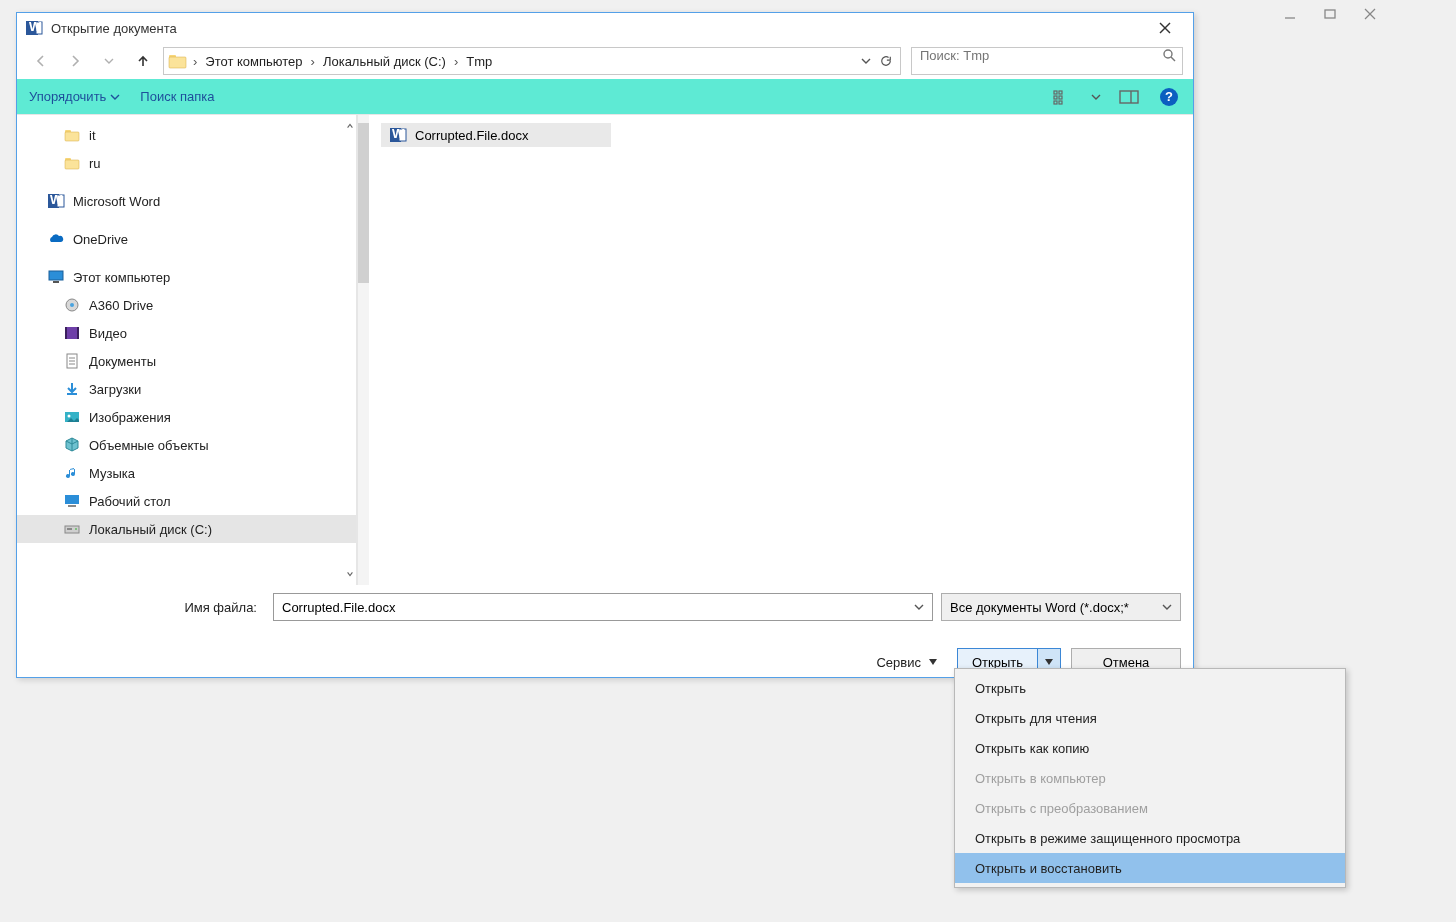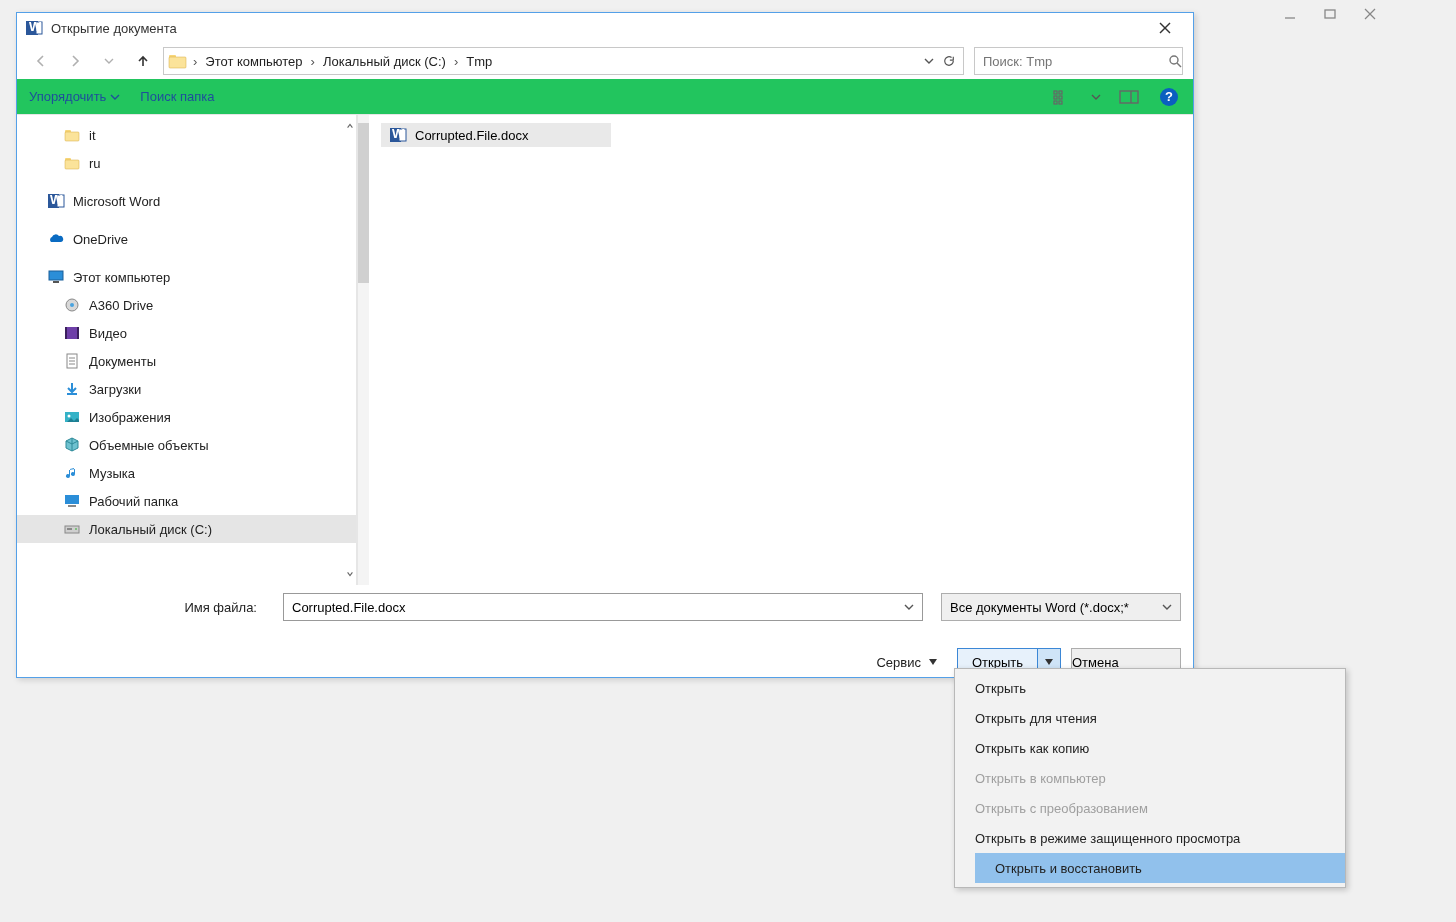--- a/index.html
+++ b/index.html
@@ -23,25 +23,25 @@
   .navrow { height: 36px; display: flex; align-items: center; padding: 0 10px; gap: 6px; }
   .nav-btn { width: 28px; height: 28px; display:flex; align-items:center; justify-content:center; color:#b0b0b0; }
   .nav-btn.enabled { color:#404040; }
   .breadcrumb-box { flex: 1; height: 28px; border: 1px solid #c8c8c8; display: flex; align-items: center; }
   .bc-folder { width: 22px; height:22px; margin:0 0 0 3px; }
   .bc-sep { padding: 0 4px; color:#555; }
   .bc-item { padding: 0 4px; color:#222; white-space: nowrap; }
   .bc-tail { margin-left: auto; display: flex; align-items: center; }
   .bc-tail svg { width:12px; height:12px; }
   .refresh { width: 28px; display:flex; align-items:center; justify-content:center; }
-  .search-box { width: 209px; height: 28px; border: 1px solid #c8c8c8; display: flex; align-items: center; margin-left: 4px; }
+  .search-box { width: 272px; height: 28px; border: 1px solid #c8c8c8; display: flex; align-items: flex-start; margin-left: 4px; }
   .search-box input { border: none; outline: none; flex: 1; padding: 0 8px; color:#777; background:transparent; }
   .search-box .mag { width: 26px; display:flex; align-items:center; justify-content:center; }
 
-  .toolbar { height: 36px; border-bottom: 1px solid #e6e6e6; display:flex; align-items:center; padding: 0 12px; gap: 20px; background:#22c55e; }
+  .toolbar { height: 36px; border-bottom: 1px solid #e6e6e6; display:flex; align-items:center; padding: 0 12px; gap: 20px; background:#5eead4; }
   .toolbar .menu-btn { color:#1e4f9b; cursor:pointer; display:flex; align-items:center; gap:4px; }
   .toolbar .right { margin-left:auto; display:flex; align-items:center; gap:16px; }
   .toolbar .right .iconbtn { width:24px; height:24px; display:flex; align-items:center; justify-content:center; }
   .help-circle { width:18px; height:18px; border-radius:50%; background:#0b5fc0; color:#fff; display:flex; align-items:center; justify-content:center; font-weight:bold; }
 
   .body { flex:1; display:flex; overflow:hidden; }
   .sidebar { width: 340px; border-right: 1px solid #e6e6e6; position:relative; }
   .sidebar-scroll { position:absolute; right:2px; top:6px; width:8px; color:#666; }
   .sidebar-bottom-scroll { position:absolute; right:2px; bottom:6px; width:8px; color:#666; }
   .tree { padding: 6px 0 12px 0; }
@@ -53,39 +53,39 @@
   .tree-sep { height: 10px; }
 
   .content { flex:1; position:relative; padding: 8px 12px; }
   .file-item { display:inline-flex; align-items:center; gap:8px; padding: 3px 8px; background:#e9e9e9; min-width: 230px; }
   .file-item .ic { width:18px; height:18px; }
 
   .splitter { width:12px; border-left:1px solid #e6e6e6; background:#f4f4f4; display:flex; flex-direction:column; }
   .splitter::before { content:""; display:block; width:100%; height:160px; background:#d0d0d0; margin-top:8px; }
 
   .footer { height: 92px; padding: 8px 12px 12px 12px; display:flex; flex-direction:column; gap:10px; }
-  .row1 { display:flex; align-items:center; gap:18px; }
+  .row1 { display:flex; align-items:center; gap:8px; }
   .label-filename { width: 236px; text-align:right; padding-right:8px; color:#222; }
   .filename-box { flex:1; height:28px; border:1px solid #999; display:flex; align-items:center; padding:0 8px; background:#fff; }
   .filename-box input { border:none; outline:none; flex:1; font-size:13px; }
   .filename-box .dd { color:#555; }
   .filetype { width: 240px; height:28px; border:1px solid #adadad; background:#efefef; display:flex; align-items:center; padding:0 8px; justify-content:space-between;text-align:right; }
 
   .row2 { display:flex; align-items:center; justify-content:flex-end; gap:10px;margin-top:17px; }
   .service { color:#222; display:flex; align-items:center; gap:8px; margin-right:10px; }
   .open-split { display:flex; border:1px solid #3b87d6; background:#e7f1fb; }
   .open-split .mainbtn { width: 80px; height:26px; display:flex; align-items:center; justify-content:center; border-right:1px solid #3b87d6; }
   .open-split .arrow { width:22px; height:26px; display:flex; align-items:center; justify-content:center; background:#cfe4f7; }
-  .cancel { width:110px; height:28px; border:1px solid #adadad; background:#efefef; display:flex; align-items:center; justify-content:flex-start; }
+  .cancel { width:110px; height:28px; border:1px solid #adadad; background:#efefef; display:flex; align-items:center; justify-content:center; }
 
   
   .dropdown { position:absolute; left: 954px; top: 668px; width: 392px; background:#f2f2f2; border:1px solid #b8b8b8; box-shadow: 2px 2px 6px rgba(0,0,0,0.2); padding: 4px 0; }
   .dd-item { height: 30px; padding: 0 20px; display:flex; align-items:center; color:#222; cursor:pointer; }
   .dd-item.disabled { color:#9f9f9f; cursor:default; }
-  .dd-item.highlight { background:#91c1ec;margin-left:20px; }
+  .dd-item.highlight { background:#91c1ec; }
 
   
   .chev-down { width:10px; height:10px; }
 
   
   .folder-icon rect.tab{ fill:#f7d67a; } .folder-icon rect.body{ fill:#fbe39a; stroke:#d6a93e; stroke-width:.5;}
 </style>
 </head>
 <body>
 
@@ -328,21 +328,21 @@
             </span>
             <span class="lbl">Музыка</span>
           </div>
           <div class="tree-item">
             <span class="ic">
               <svg viewBox="0 0 18 18">
                 <rect x="2" y="3" width="14" height="9" fill="#2b8ed8"></rect>
                 <rect x="5" y="13" width="8" height="2" fill="#888"></rect>
               </svg>
             </span>
-            <span class="lbl">Рабочий папка</span>
+            <span class="lbl">Рабочий стол</span>
           </div>
           <div class="tree-item selected">
             <span class="ic">
               <svg viewBox="0 0 18 18">
                 <rect x="2" y="6" width="14" height="7" fill="#cfcfcf" stroke="#888"></rect>
                 <circle cx="13" cy="9" r="1" fill="#6b6"></circle>
                 <rect x="4" y="8" width="5" height="2" fill="#888"></rect>
               </svg>
             </span>
             <span class="lbl">Локальный диск (C:)</span>

